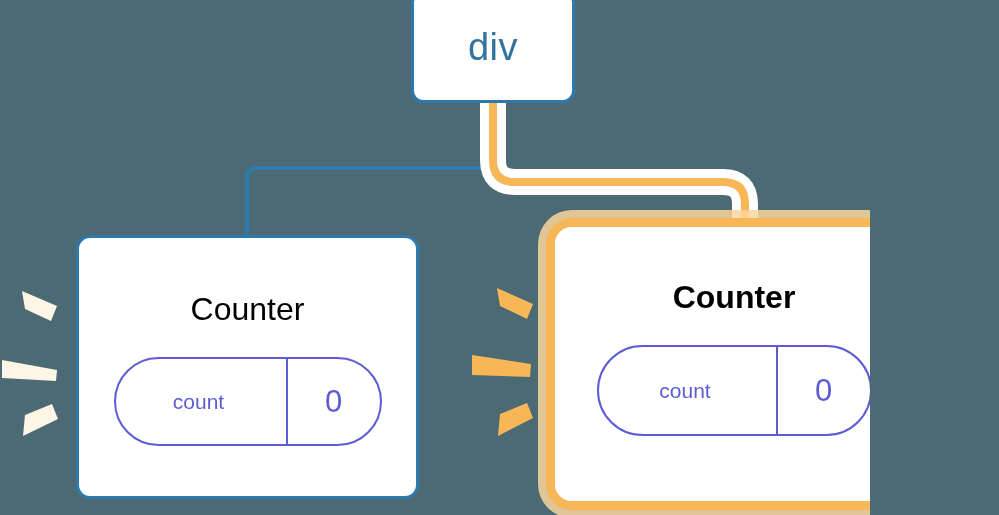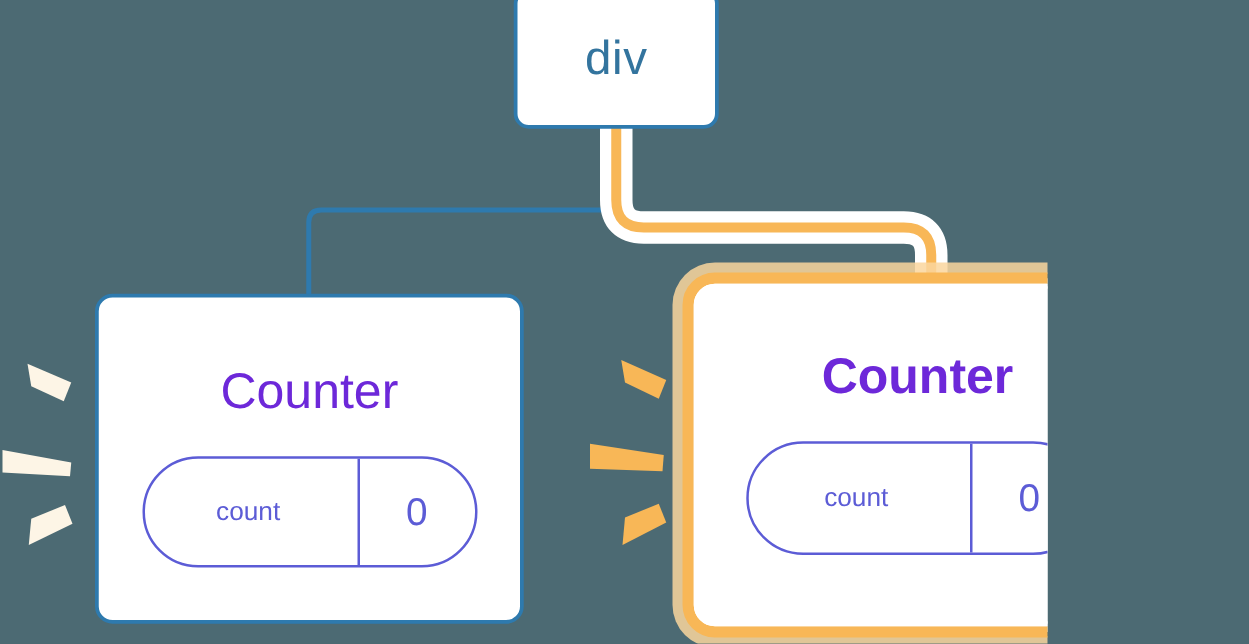--- a/index.html
+++ b/index.html
@@ -7,20 +7,21 @@
     padding: 0;
     background: #4c6a73;
   }
   #stage {
     position: relative;
     width: 838px;
     height: 515px;
     background: #4c6a73;
     overflow: hidden;
     font-family: "Liberation Sans", sans-serif;
+    padding-left: 32px;
   }
   .layer-svg {
     position: absolute;
     inset: 0;
     width: 999px;
     height: 515px;
   }
   
   .node {
     position: absolute;
@@ -70,22 +71,22 @@
     inset: 0;
     border: 4px solid #ffffff;
     border-radius: 17px;
     box-sizing: border-box;
     background: #ffffff;
     display: flex;
     flex-direction: column;
     align-items: center;
   }
   .node-title {
-    color: #6d28d9;
-    font-size: 40px;
+    color: #000000;
+    font-size: 32px;
     line-height: 1;
     white-space: nowrap;
   }
   #counter-a .node-title { margin-top: 55px; }
   #counter-b-inner .node-title { margin-top: 50px; font-weight: bold; }
 
   
   .pill {
     position: relative;
     border: 2px solid #5c5cd6;

